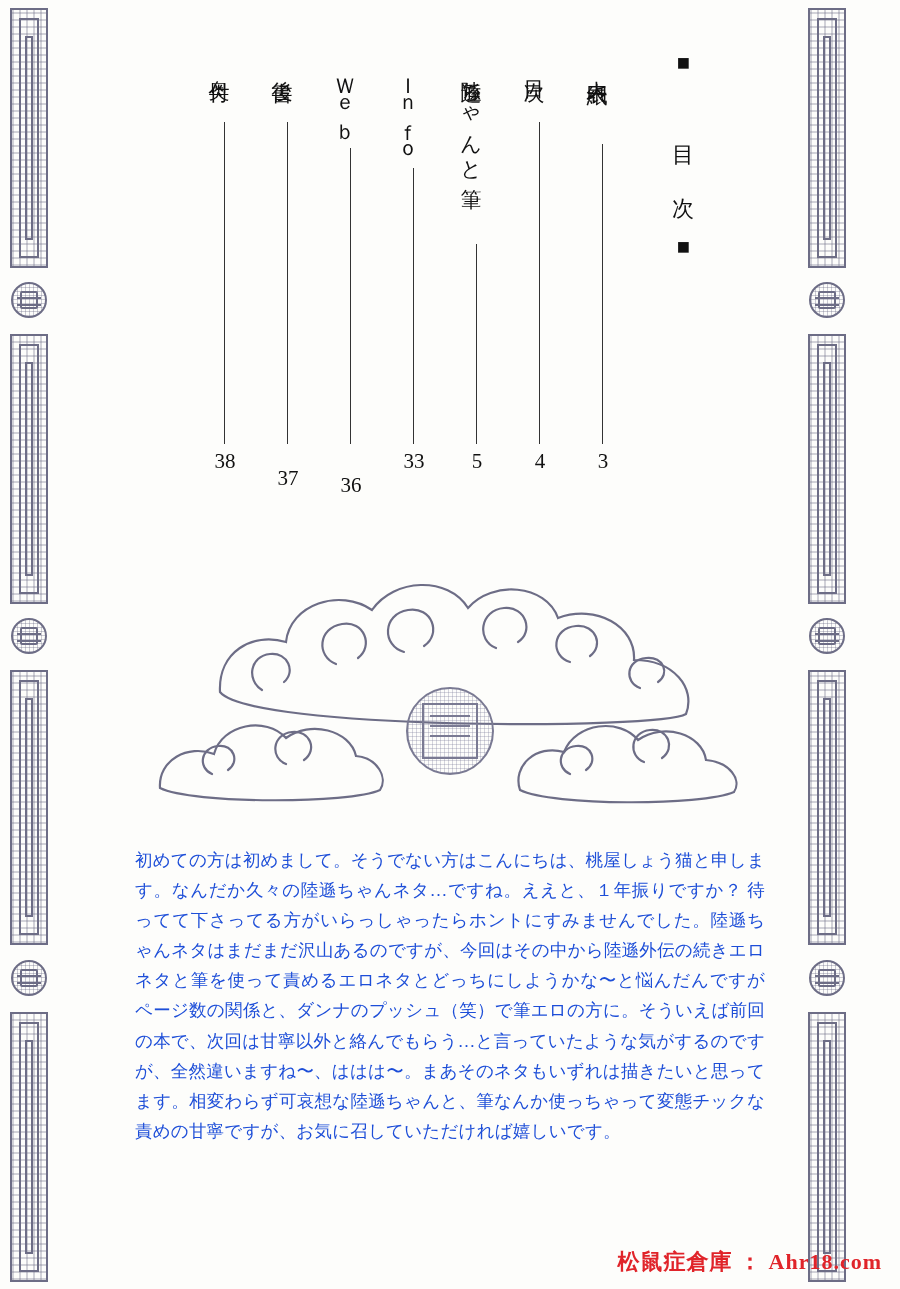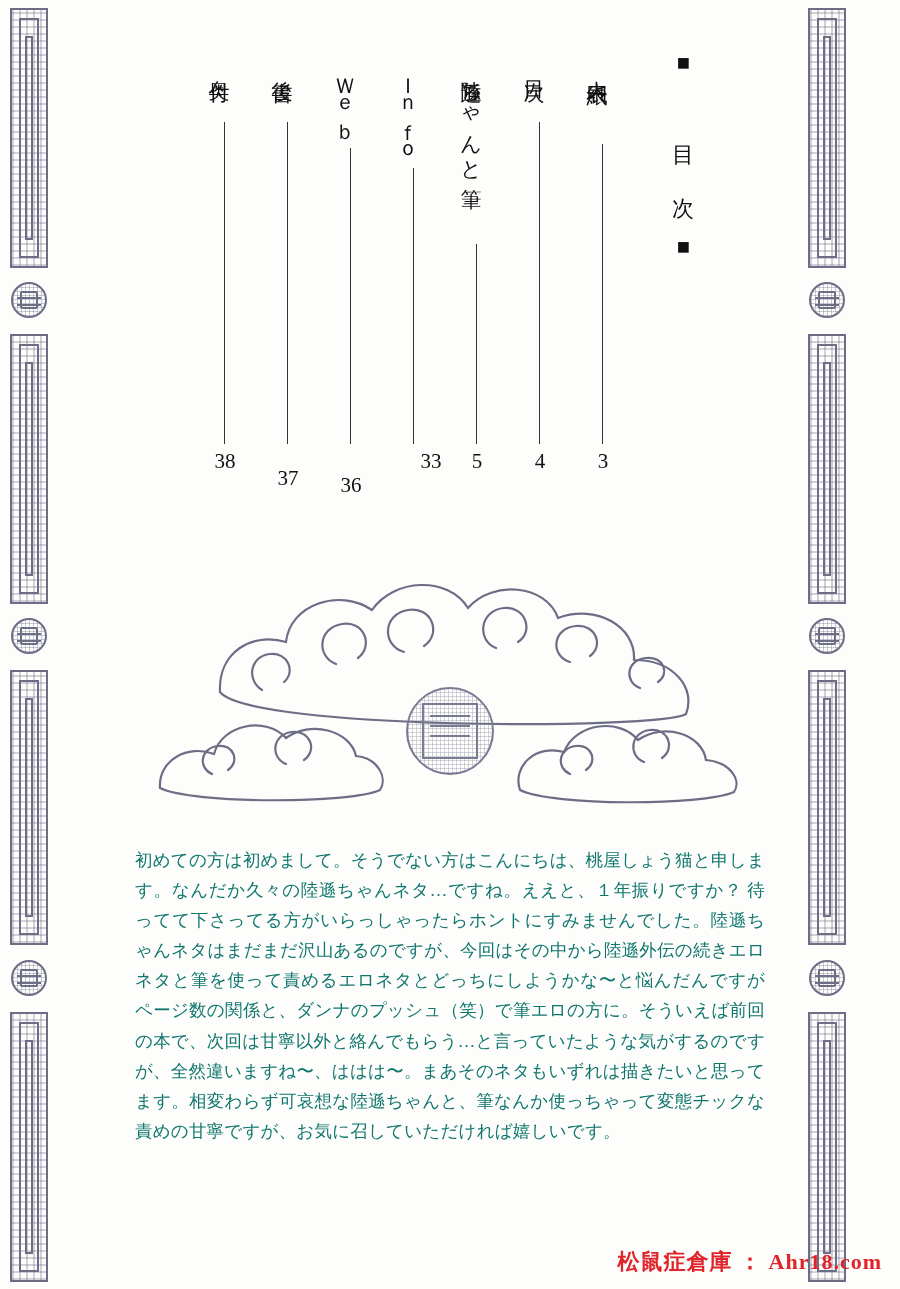--- a/index.html
+++ b/index.html
@@ -175,21 +175,21 @@
     margin-bottom: 14px;
     color: #111;
   }
   .preface-body p {
     margin: 0 0 2px 0;
     font-size: 17.5px;
     line-height: 1.72;
     text-align: justify;
     text-align-last: left;
     letter-spacing: 0.2px;
-    color: #0f766e;
+    color: #1d4ed8;
   }
 
   
   .watermark {
     position: absolute;
     right: 18px;
     bottom: 12px;
     font-size: 22px;
     font-weight: bold;
     color: #e0242a;
@@ -238,21 +238,21 @@
 
   <div class="toc-entry" style="left:270px;">
     <span class="label">陸遜ちゃんと筆</span>
     <span class="leader" style="top:180px; height:200px;"></span>
     <span class="page" style="top:385px; left:0;">5</span>
   </div>
 
   <div class="toc-entry" style="left:207px;">
     <span class="label">Ｉｎｆｏ</span>
     <span class="leader" style="top:104px; height:276px;"></span>
-    <span class="page" style="top:385px; left:17px;">33</span>
+    <span class="page" style="top:385px; left:0;">33</span>
   </div>
 
   <div class="toc-entry" style="left:144px;">
     <span class="label">Ｗｅｂ</span>
     <span class="leader" style="top:84px; height:296px;"></span>
     <span class="page" style="top:385px; left:0;margin-top:24px;">36</span>
   </div>
 
   <div class="toc-entry" style="left:81px;">
     <span class="label">後書</span>

